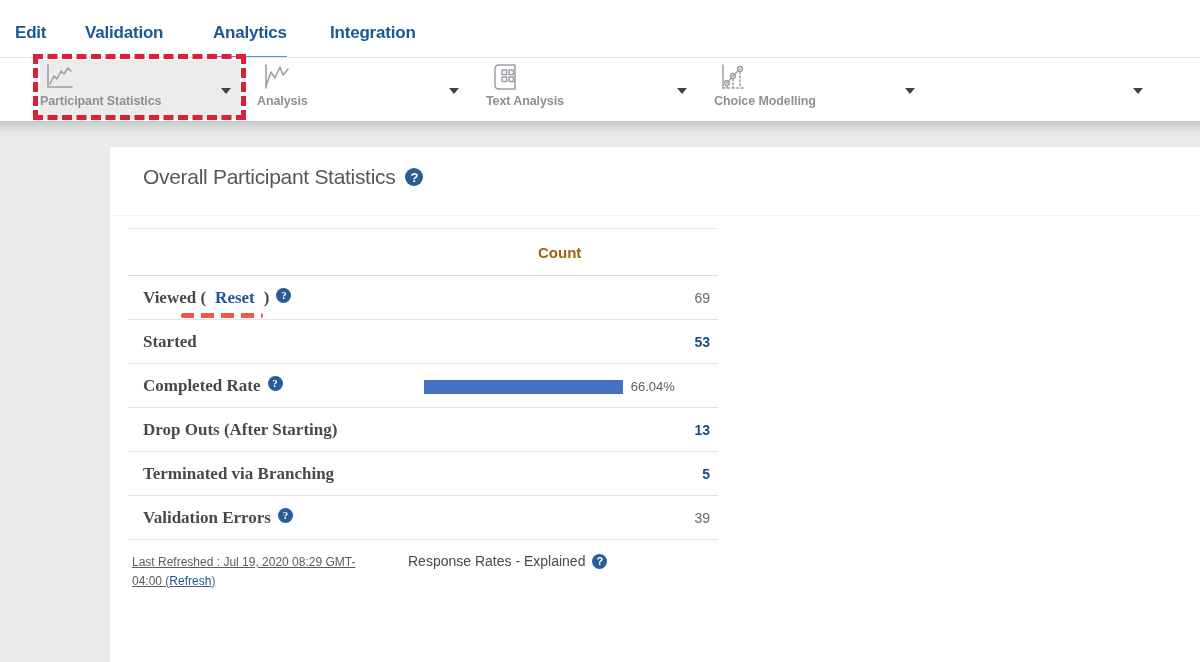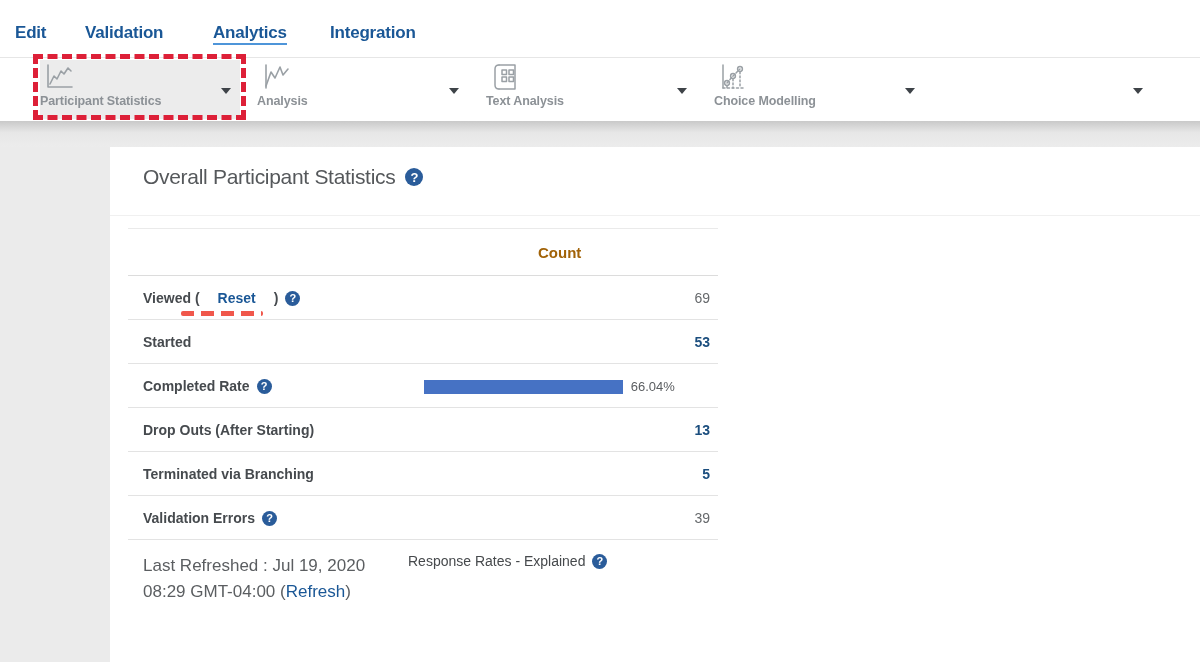--- a/index.html
+++ b/index.html
@@ -8,21 +8,21 @@
     position:relative; width:1200px; height:662px; overflow:hidden;
     font-family:"Liberation Sans", sans-serif; background:#fff;
   }
 
   
   .navbar { position:absolute; left:0; top:0; width:1200px; height:57px; background:#fff; }
   .nav-item {
     position:absolute; top:23px; font-size:17px; font-weight:700;
     color:#1a5796; letter-spacing:-0.2px; cursor:pointer; white-space:nowrap;
   }
-  .nav-item.active { border-bottom:2px solid #4e95d9; padding-bottom:0; }
+  .nav-item.active { border-bottom:2px solid #4e95d9; padding-bottom:13px; }
 
   
   .toolbar { position:absolute; left:0; top:57px; width:1200px; height:64px; background:#fff; border-top:1px solid #e6e6e6; }
   .tool-active-bg { position:absolute; left:40px; top:2px; width:200px; height:59px; background:#ececec; }
   .tool-item {
     position:absolute; top:4px; width:200px; height:56px;
     display:flex; flex-direction:column; justify-content:flex-start;
     cursor:pointer;
   }
   .tool-item svg { display:block; height:30px; }
@@ -65,37 +65,37 @@
   .thead {
     position:relative; height:48px; border-top:1px solid #eaeaea; border-bottom:1px solid #dcdcdc;
   }
   .count-header {
     position:absolute; left:410px; top:15px; font-size:15px; font-weight:700; color:#a16207;
   }
   .trow {
     position:relative; height:44px; border-bottom:1px solid #e3e3e3;
     display:flex; align-items:center; justify-content:space-between;
   }
-  .row-label { display:flex; align-items:flex-end; padding-left:15px; font-size:14px; font-weight:700; color:#464a4e; position:relative; }
-  .row-label .lnk { color:#1a5796; margin:0 18px; cursor:pointer; }
+  .row-label { display:flex; align-items:flex-start; padding-left:15px; font-size:17px; font-weight:700; color:#464a4e; position:relative;font-family:Liberation Serif, serif; }
+  .row-label .lnk { color:#1a5796; margin:0 9px; cursor:pointer; }
   .row-value { padding-right:8px; font-size:14px; }
   .v-accent { color:#1b4e7e; font-weight:700; }
   .v-muted  { color:#66696c; font-weight:400; }
   .annotation-underline {
     position:absolute; left:53px; bottom:-10px; width:82px; height:5px; pointer-events:none;
     background:repeating-linear-gradient(90deg,#f0574b 0 13px,transparent 13px 20px);
     border-radius:2px;
   }
   .bar-wrap { position:absolute; left:280px; top:15px; display:flex; align-items:center;padding-left:16px; }
   .bar { height:14px; background:#4672c4; width:199px; }
   .bar-pct { margin-left:8px; font-size:13px; color:#5b5e61; }
 
   
   .tfoot { position:relative; padding-top:13px; height:60px; }
-  .refreshed { width:250px; margin-left:15px; font-size:17px; color:#5b5e61; line-height:1.55; }
+  .refreshed { width:250px; margin-left:4px; font-size:12px; color:#5b5e61; line-height:1.55;text-decoration:underline; }
   .refreshed .lnk { color:#1a5796; cursor:pointer; }
   .response-rates {
     position:absolute; left:280px; top:13px; display:flex; align-items:center;
     font-size:14px; color:#46494c;
   }
 </style>
 </head>
 <body>
 
 <div class="page">

